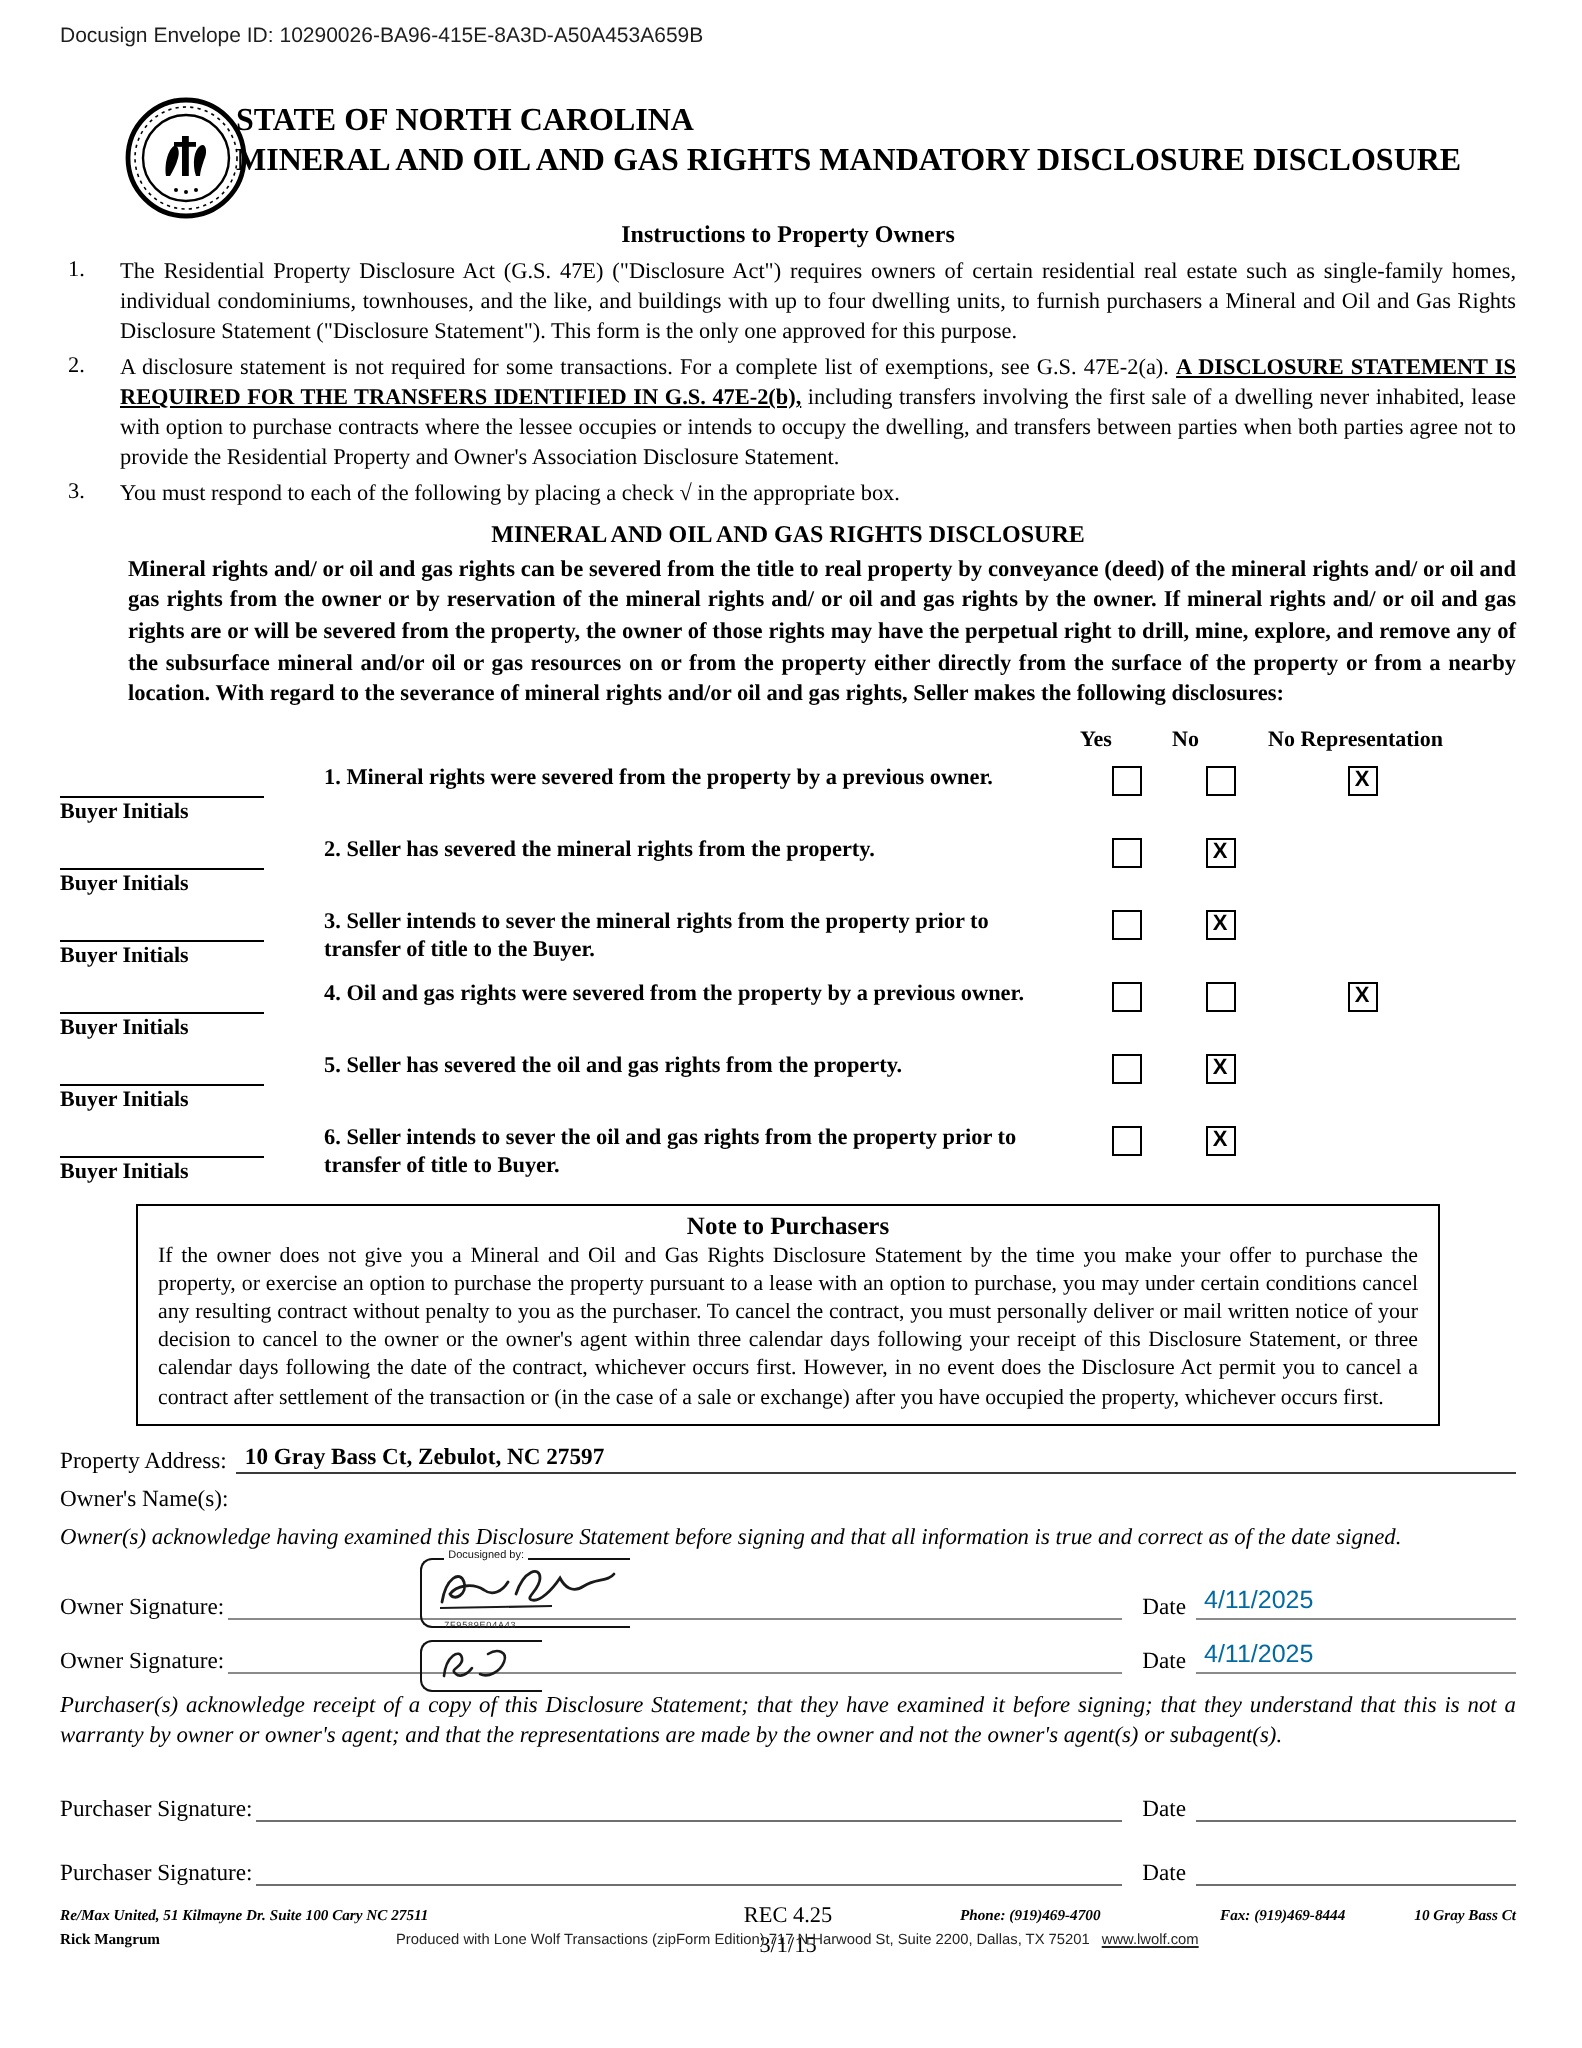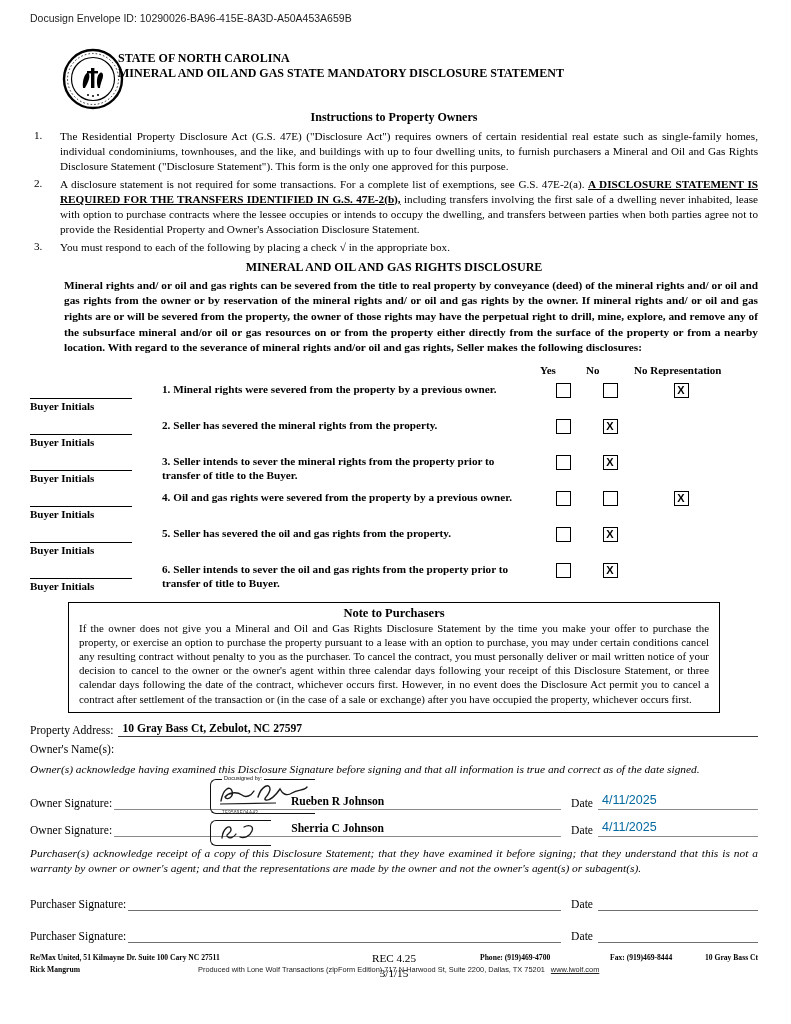--- a/index.html
+++ b/index.html
@@ -5,21 +5,21 @@
   html,body{margin:0;padding:0;background:#fff;}
   .page{position:relative;width:791px;height:1024px;background:#ffffff;overflow:hidden;
         font-family:"Liberation Serif","DejaVu Serif",serif;color:#000;}
   .content{position:absolute;left:30px;right:33px;top:0;}
 
   .env-line{font-family:"Liberation Sans","DejaVu Sans",sans-serif;font-size:10.5px;color:#1d1d1d;
             padding-top:12px;}
 
   .header-block{position:relative;height:66px;margin-top:24px;}
   .seal{position:absolute;left:32px;top:0;width:62px;height:62px;}
-  .titles{margin-left:88px;padding-top:3px;font-weight:bold;font-size:12px;line-height:1.28;}
+  .titles{margin-left:88px;padding-top:3px;font-weight:bold;font-size:16px;line-height:1.28;}
   .instr-heading{text-align:center;font-weight:bold;font-size:12px;margin-top:-4px;margin-bottom:4px;}
 
   .instr-item{display:flex;margin-bottom:2px;}
   .instr-num{width:26px;flex:0 0 26px;font-size:11.2px;padding-left:4px;}
   .instr-text{flex:1;font-size:11.2px;line-height:1.36;text-align:justify;}
   .ul-bold{font-weight:bold;text-decoration:underline;}
 
   .disc-heading{text-align:center;font-weight:bold;font-size:12px;margin:5px 0 3px 0;}
   .disc-intro{font-weight:bold;font-size:11.3px;line-height:1.38;text-align:justify;margin-left:34px;}
 
@@ -62,21 +62,21 @@
          font-size:5.5px;color:#111;background:#fff;padding:0 2px;}
   .ds-code{position:absolute;left:12px;bottom:0px;font-family:"Liberation Sans","DejaVu Sans",sans-serif;
            font-size:4.5px;color:#333;letter-spacing:0.4px;}
   .ds-sig{position:absolute;left:8px;top:6px;}
   .ds-stamp.small{height:30px;bottom:-10px;}
   .ds-stamp.small .ds-frame{height:24px;width:60px;}
 
   .rec-block{text-align:center;font-size:11.2px;line-height:1.35;margin-top:8px;}
 
   .footer{position:absolute;left:30px;right:33px;top:953px;height:26px;font-size:7.6px;}
-  .f-line1{position:relative;height:11px;}
+  .f-line1{position:relative;height:11px;font-style:italic;}
   .f-line2{position:relative;height:11px;}
   .f-office{position:absolute;left:0;top:0;font-weight:bold;}
   .f-phone{position:absolute;left:434px;top:0;font-weight:bold;padding-left:16px;}
   .f-fax{position:absolute;left:580px;top:0;font-weight:bold;}
   .f-prop{position:absolute;right:0;top:0;font-weight:bold;text-align:center;}
   .f-agent{position:absolute;left:0;top:1px;font-weight:bold;}
   .f-produced{position:absolute;left:168px;top:1px;font-family:"Liberation Sans","DejaVu Sans",sans-serif;
               font-size:7.4px;color:#222;}
   .f-link{text-decoration:underline;margin-left:6px;}
 </style>
@@ -96,21 +96,21 @@
         <path d="M21,40 C20,32 23,26 25,25 C27,24 28,28 27,31 C26,35 24,38 23,40 Z" fill="#000"></path>
         <path d="M36,40 C34,34 35,27 38,25 C41,23 42,28 40,32 C39,35 38,38 38,40 Z" fill="#000"></path>
         <rect x="29" y="20" width="3.4" height="20" fill="#000"></rect>
         <rect x="25" y="23" width="11" height="2.4" fill="#000"></rect>
         <circle cx="26" cy="47" r="1" fill="#000"></circle>
           <circle cx="31" cy="48" r="1" fill="#000"></circle>
           <circle cx="36" cy="47" r="1" fill="#000"></circle>
       </svg>
       <div class="titles">
         <div>STATE OF NORTH CAROLINA</div>
-        <div>MINERAL AND OIL AND GAS STATE MANDATORY DISCLOSURE STATEMENT</div>
+        <div>MINERAL AND OIL AND GAS RIGHTS MANDATORY DISCLOSURE DISCLOSURE</div>
       </div>
     </div>
 
     <div class="instr-heading">Instructions to Property Owners</div>
 
     <div class="instr-item">
       <div class="instr-num">1.</div>
       <div class="instr-text">The Residential Property Disclosure Act (G.S. 47E) ("Disclosure Act") requires owners of certain residential real estate such as single-family homes, individual condominiums, townhouses, and the like, and buildings with up to four dwelling units, to furnish purchasers a Mineral and Oil and Gas Rights Disclosure Statement ("Disclosure Statement"). This form is the only one approved for this purpose.</div>
     </div>
     <div class="instr-item">
@@ -243,54 +243,52 @@
     </div>
 
     <div class="field-row">
       <div class="field-label">Property Address:</div>
       <div class="field-value">10 Gray Bass Ct, Zebulot, NC  27597</div>
     </div>
     <div class="field-row" style="margin-top:6px;">
       <div class="field-label">Owner's Name(s):</div>
     </div>
 
-    <div class="ack">Owner(s) acknowledge having examined this Disclosure Signature before signing and that all information is true and  correct as of the date signed.</div>
+    <div class="ack">Owner(s) acknowledge having examined this Disclosure Statement before signing and that all information is true and  correct as of the date signed.</div>
 
     <div class="sig-row">
       <div class="sig-label">Owner Signature:</div>
       <div class="sig-line">
         <div class="ds-stamp">
           <div class="ds-frame"></div>
           <div class="ds-by">Docusigned by:</div>
           <svg class="ds-sig" width="92" height="26" viewBox="0 0 92 26">
             <path d="M3,20 C5,8 12,4 14,10 C16,16 9,20 7,16 C10,12 18,10 24,14 C28,17 33,15 36,10" fill="none" stroke="#1a1a1a" stroke-width="1.4" stroke-linecap="round"></path>
             <path d="M40,16 C44,4 52,2 52,8 C52,14 44,18 48,19 C52,20 58,14 62,8 C64,12 68,16 74,12 C80,8 86,10 89,6" fill="none" stroke="#1a1a1a" stroke-width="1.4" stroke-linecap="round"></path>
             <path d="M2,23 L58,22" fill="none" stroke="#1a1a1a" stroke-width="1.1"></path>
           </svg>
           <div class="ds-code">7F9589E04A43</div>
         </div>
-        <div class="printed-name">Rueben R Johnson</div>
       </div>
       <div class="date-label">Date</div>
       <div class="date-line">
         <div class="date-value">4/11/2025</div>
       </div>
     </div>
 
     <div class="sig-row" style="margin-top:8px;">
       <div class="sig-label">Owner Signature:</div>
       <div class="sig-line">
         <div class="ds-stamp small">
           <div class="ds-frame"></div>
           <svg class="ds-sig" width="44" height="20" viewBox="0 0 44 20">
             <path d="M4,16 C5,6 12,2 13,7 C14,12 6,12 10,15 C12,17 16,15 18,12" fill="none" stroke="#1a1a1a" stroke-width="1.3" stroke-linecap="round"></path>
             <path d="M26,5 C31,2 36,4 34,9 C32,14 26,17 22,15" fill="none" stroke="#1a1a1a" stroke-width="1.3" stroke-linecap="round"></path>
           </svg>
         </div>
-        <div class="printed-name">Sherria C Johnson</div>
       </div>
       <div class="date-label">Date</div>
       <div class="date-line">
         <div class="date-value">4/11/2025</div>
       </div>
     </div>
 
     <div class="ack" style="margin-top:9px;">Purchaser(s) acknowledge receipt of a copy of this Disclosure Statement; that they have examined it before signing; that  they understand that this is not a warranty by owner or owner's agent; and that the representations are made by the  owner and not the owner's agent(s) or subagent(s).</div>
 
     <div class="sig-row" style="margin-top:16px;">

